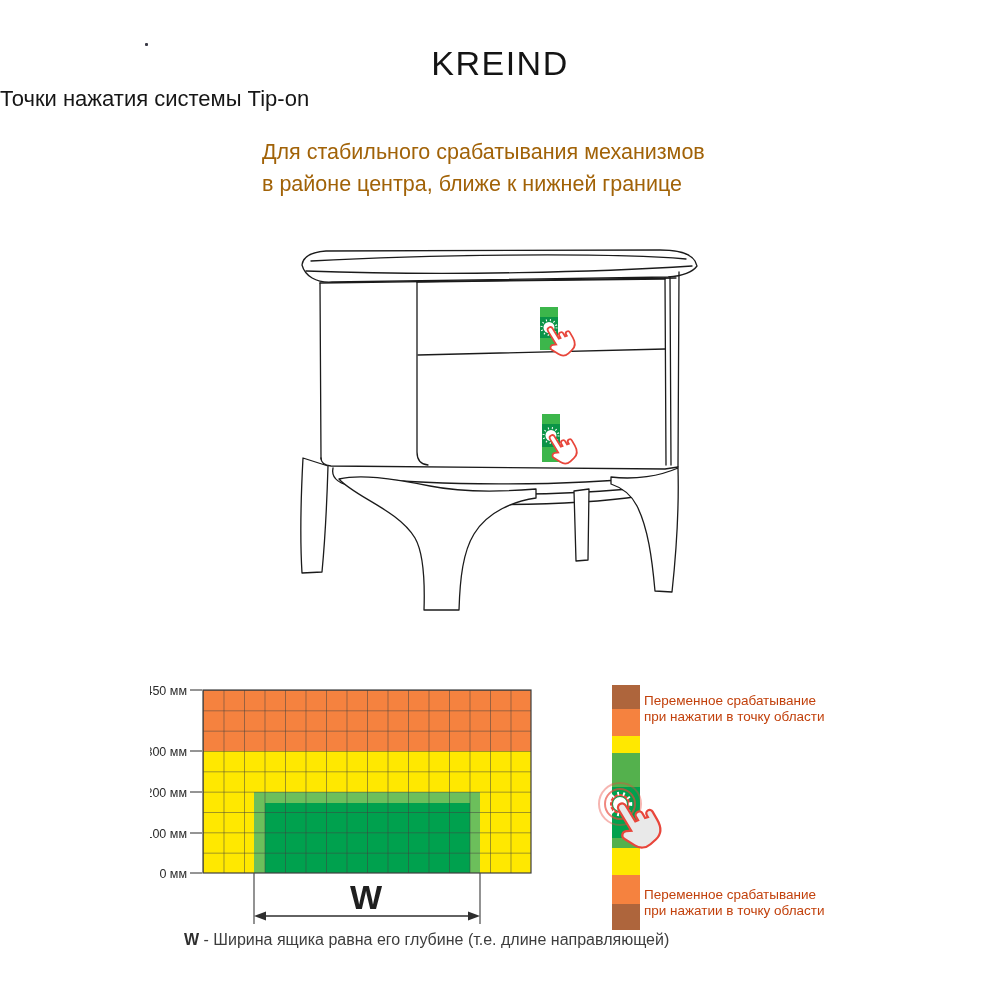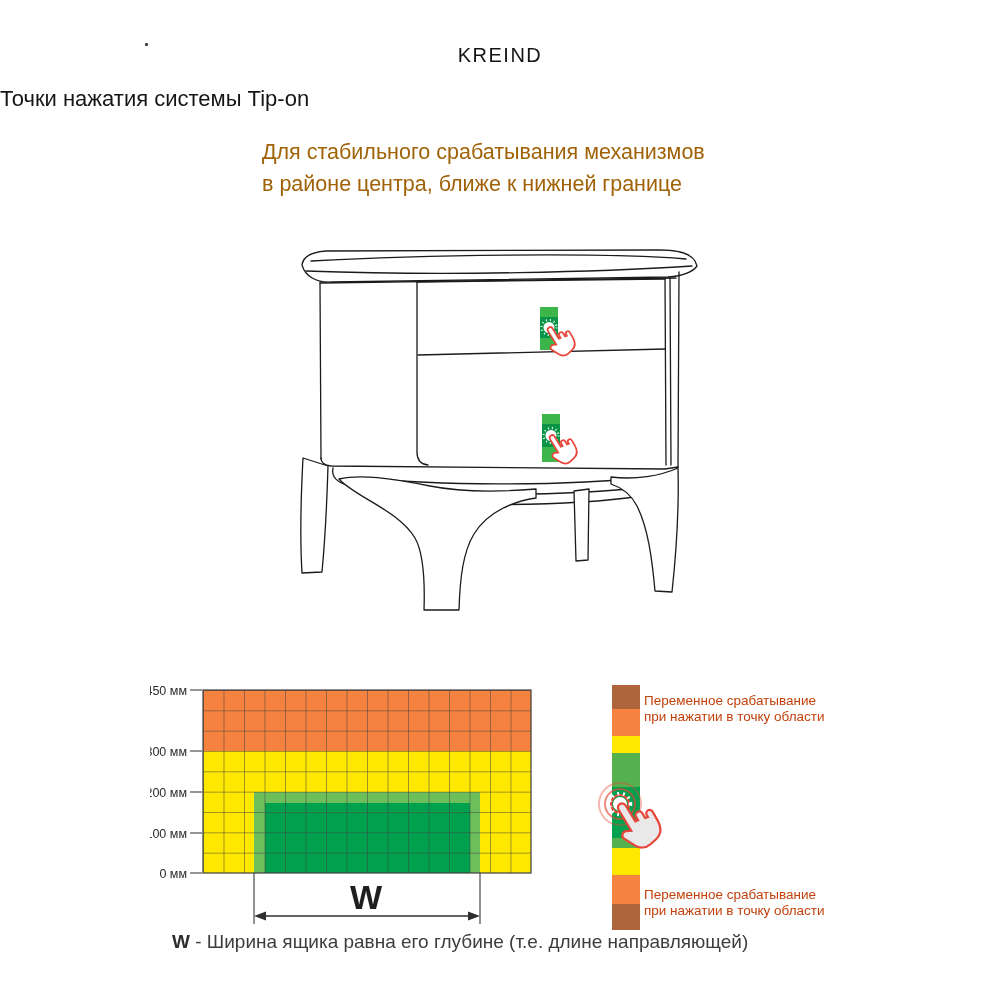--- a/index.html
+++ b/index.html
@@ -2,25 +2,25 @@
 <html><head>
 <meta charset="utf-8">
 <style>
   html,body{margin:0;padding:0;}
   body{width:1000px;height:1000px;background:#ffffff;overflow:hidden;
        font-family:"Liberation Sans", sans-serif;color:#1d1d1d;}
   .page{position:relative;width:1000px;height:1000px;background:#fff;}
   .abs{position:absolute;}
   .stray-dot{left:145px;top:43px;width:3px;height:3px;background:#3a3a46;border-radius:1px;}
   h1.brand{left:0;right:0;top:44px;margin:0;text-align:center;
-     font-size:20px;font-weight:400;letter-spacing:1.5px;color:#141414;}
+     font-size:34px;font-weight:400;letter-spacing:1.5px;color:#141414;}
   h2.subtitle{left:0;right:0;top:86px;margin:0;
      font-size:22px;font-weight:400;color:#161616;}
   .intro{left:262px;top:136px;font-size:21.5px;line-height:32px;color:#a16207;}
-  .caption{left:172px;top:931px;font-size:19px;color:#3d3d3d;}
+  .caption{left:184px;top:931px;font-size:16px;color:#3d3d3d;}
   .caption b{color:#2e2e2e;}
   .legend-label{font-size:13.5px;line-height:15.5px;color:#c2410c;}
   svg text{font-family:"Liberation Sans", sans-serif;}
   .tick-label{font-size:12.5px;font-weight:500;fill:#2b2b2b;}
   .w-label{font-size:34px;font-weight:600;fill:#1f1f1f;}
 </style>
 </head>
 <body>
 
 <div class="page">

